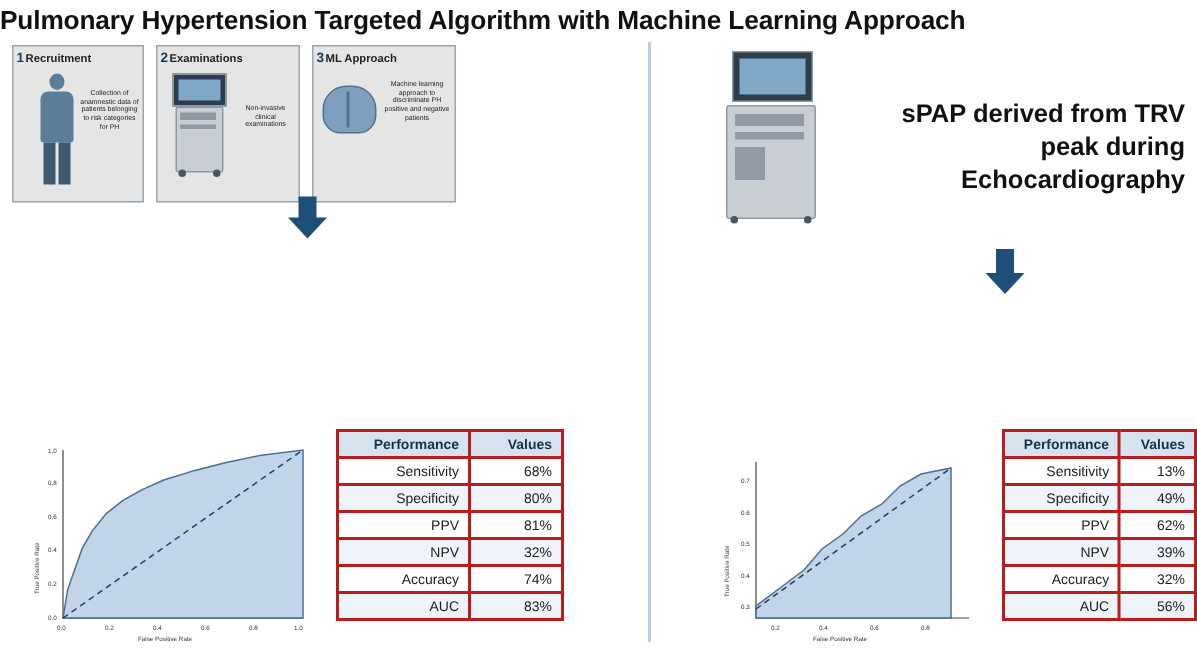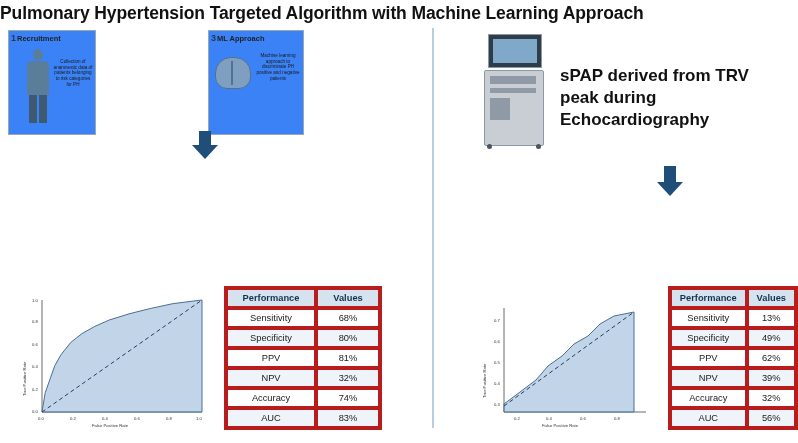--- a/index.html
+++ b/index.html
@@ -30,21 +30,21 @@
     font-weight: bold;
     color: #111111;
     letter-spacing: -0.1px;
   }
 
   
   .step {
     position: absolute;
     top: 30px;
     height: 105px;
-    background: #3b82f6;
+    background: #e5e5e5;
     border: 1px solid #9aa6b2;
     box-sizing: border-box;
   }
   .step-hdr {
     font-size: 7.5px;
     font-weight: bold;
     color: #1f1f1f;
     padding: 2px 0 0 2px;
     white-space: nowrap;
   }
@@ -156,38 +156,38 @@
     left: 432px; top: 28px;
     width: 2px; height: 400px;
     background: #b7cde0;
   }
 
   
   .rheading {
     position: absolute;
     left: 560px; top: 65px;
     width: 230px;
-    text-align: left;
+    text-align: right;
     font-size: 17px;
     font-weight: bold;
     color: #111111;
     line-height: 1.3;
   }
 
   
   table.perf {
     position: absolute;
     border-collapse: collapse;
     font-size: 9.3px;
     background: #ffffff;
   }
   table.perf th, table.perf td {
-    border: 4px solid #b91c1c;
+    border: 2px solid #b91c1c;
     padding: 3px 6px;
-    text-align: center;
+    text-align: right;
     white-space: nowrap;
   }
   table.perf th {
     background: #d6e3ef;
     font-weight: bold;
     color: #13324f;
   }
   table.perf td { color: #1a1a1a; }
   table.perf tr.alt td { background: #eef4f9; }
   table.perf .c0 { width: 74px; }
@@ -228,20 +228,38 @@
       <div class="person">
         <div class="p-head"></div>
           <div class="p-body"></div>
         <div class="p-legL"></div>
           <div class="p-legR"></div>
       </div>
       <div class="cap" style="left:44px; top:16px; width:40px;">Collection of anamnestic data of patients belonging to risk categories for PH</div>
     </div>
   </div>
 
+  <div class="step" style="left:104px; width:96px;">
+    <div class="step-hdr">
+      <span class="step-num">2</span><span>Examinations</span>
+    </div>
+    <div class="step-body">
+      <div class="echo" style="left:6px; top:6px; width:44px; height:76px;">
+        <div class="screen" style="left:4px; top:0; width:34px; height:20px;">
+          <div class="inner" style="left:3px; top:3px; width:28px; height:14px;"></div>
+        </div>
+        <div class="cart" style="left:6px; top:22px; width:30px; height:42px;"></div>
+        <div class="kbd" style="left:9px; top:26px; width:24px; height:5px;"></div>
+        <div class="kbd" style="left:9px; top:34px; width:24px; height:3px;"></div>
+        <div class="wheel" style="left:8px; top:64px;"></div>
+        <div class="wheel" style="left:31px; top:64px;"></div>
+      </div>
+      <div class="cap" style="left:52px; top:26px; width:40px;">Non-invasive clinical examinations</div>
+    </div>
+  </div>
 
   <div class="step" style="left:208px; width:96px;">
     <div class="step-hdr">
       <span class="step-num">3</span><span>ML Approach</span>
     </div>
     <div class="step-body">
       <div class="brain"></div>
       <div class="cap" style="left:46px; top:10px; width:46px;">Machine learning approach to discriminate PH positive and negative patients</div>
     </div>
   </div>

